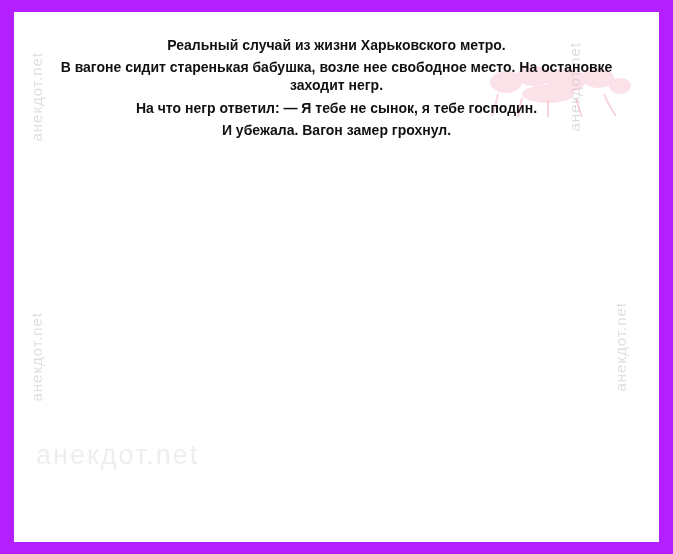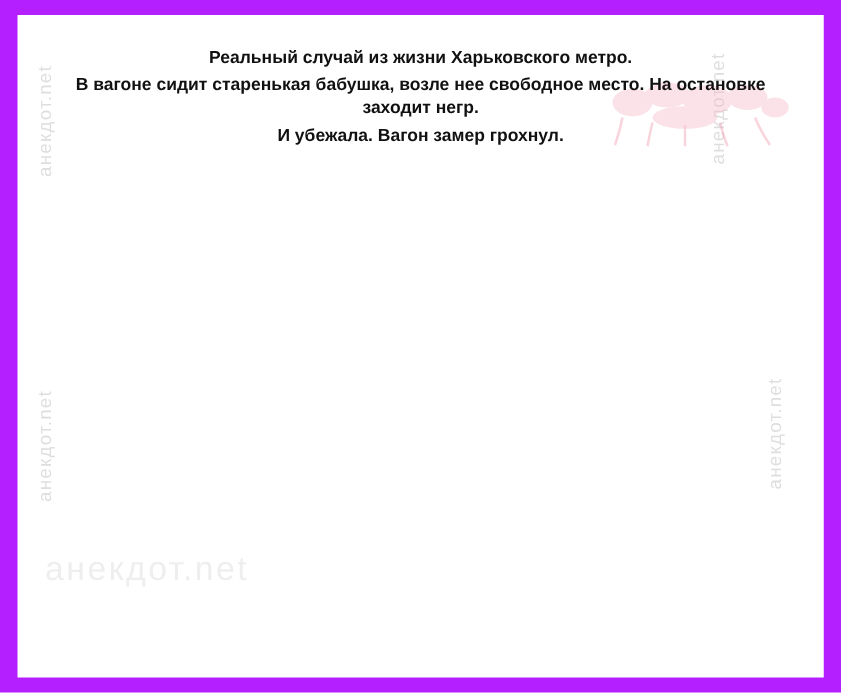--- a/index.html
+++ b/index.html
@@ -108,17 +108,18 @@
         <path d="M40 34 C38 42, 37 48, 36 53"></path>
         <path d="M66 36 C66 43, 66 48, 66 53"></path>
         <path d="M94 34 C96 42, 98 48, 100 53"></path>
         <path d="M122 30 C126 40, 130 46, 134 52"></path>
       </g>
     </svg>
 
     <div class="text">
       <p class="p">Реальный случай из жизни Харьковского метро.</p>
       <p class="p">В вагоне сидит старенькая бабушка, возле нее свободное место. На остановке заходит негр.</p>
+      <p class="p">На что негр ответил: — Я тебе не сынок, я тебе господин.</p>
       <p class="p">И убежала. Вагон замер грохнул.</p>
     </div>
 
   </div>
 </div>
 
 </body></html>

